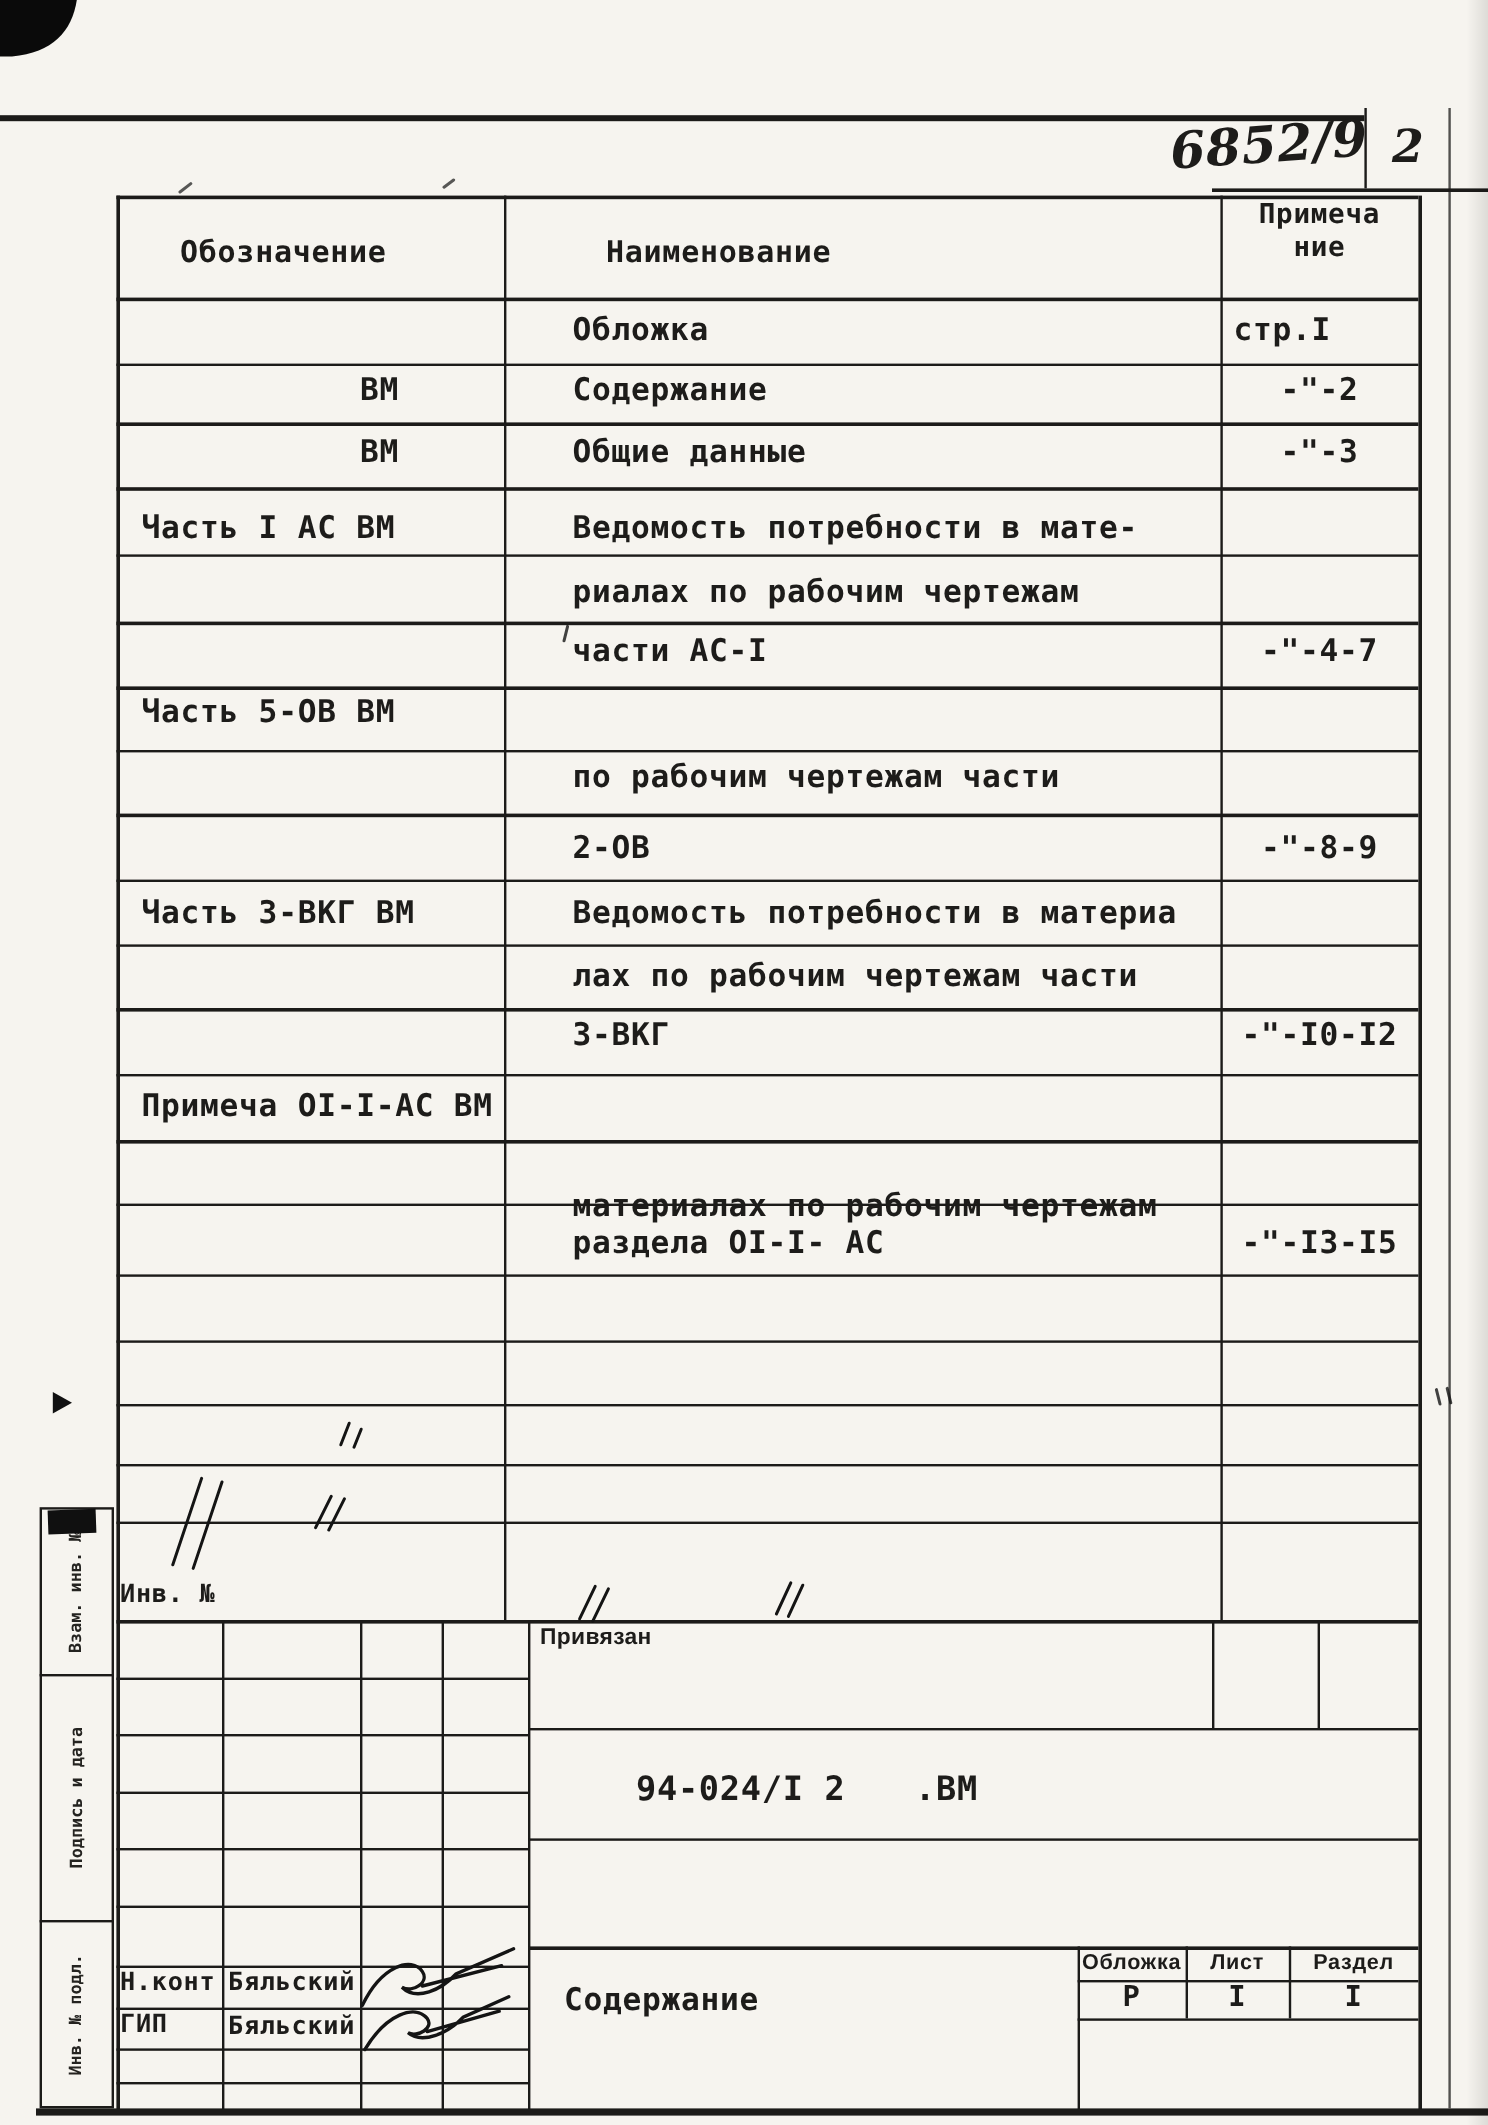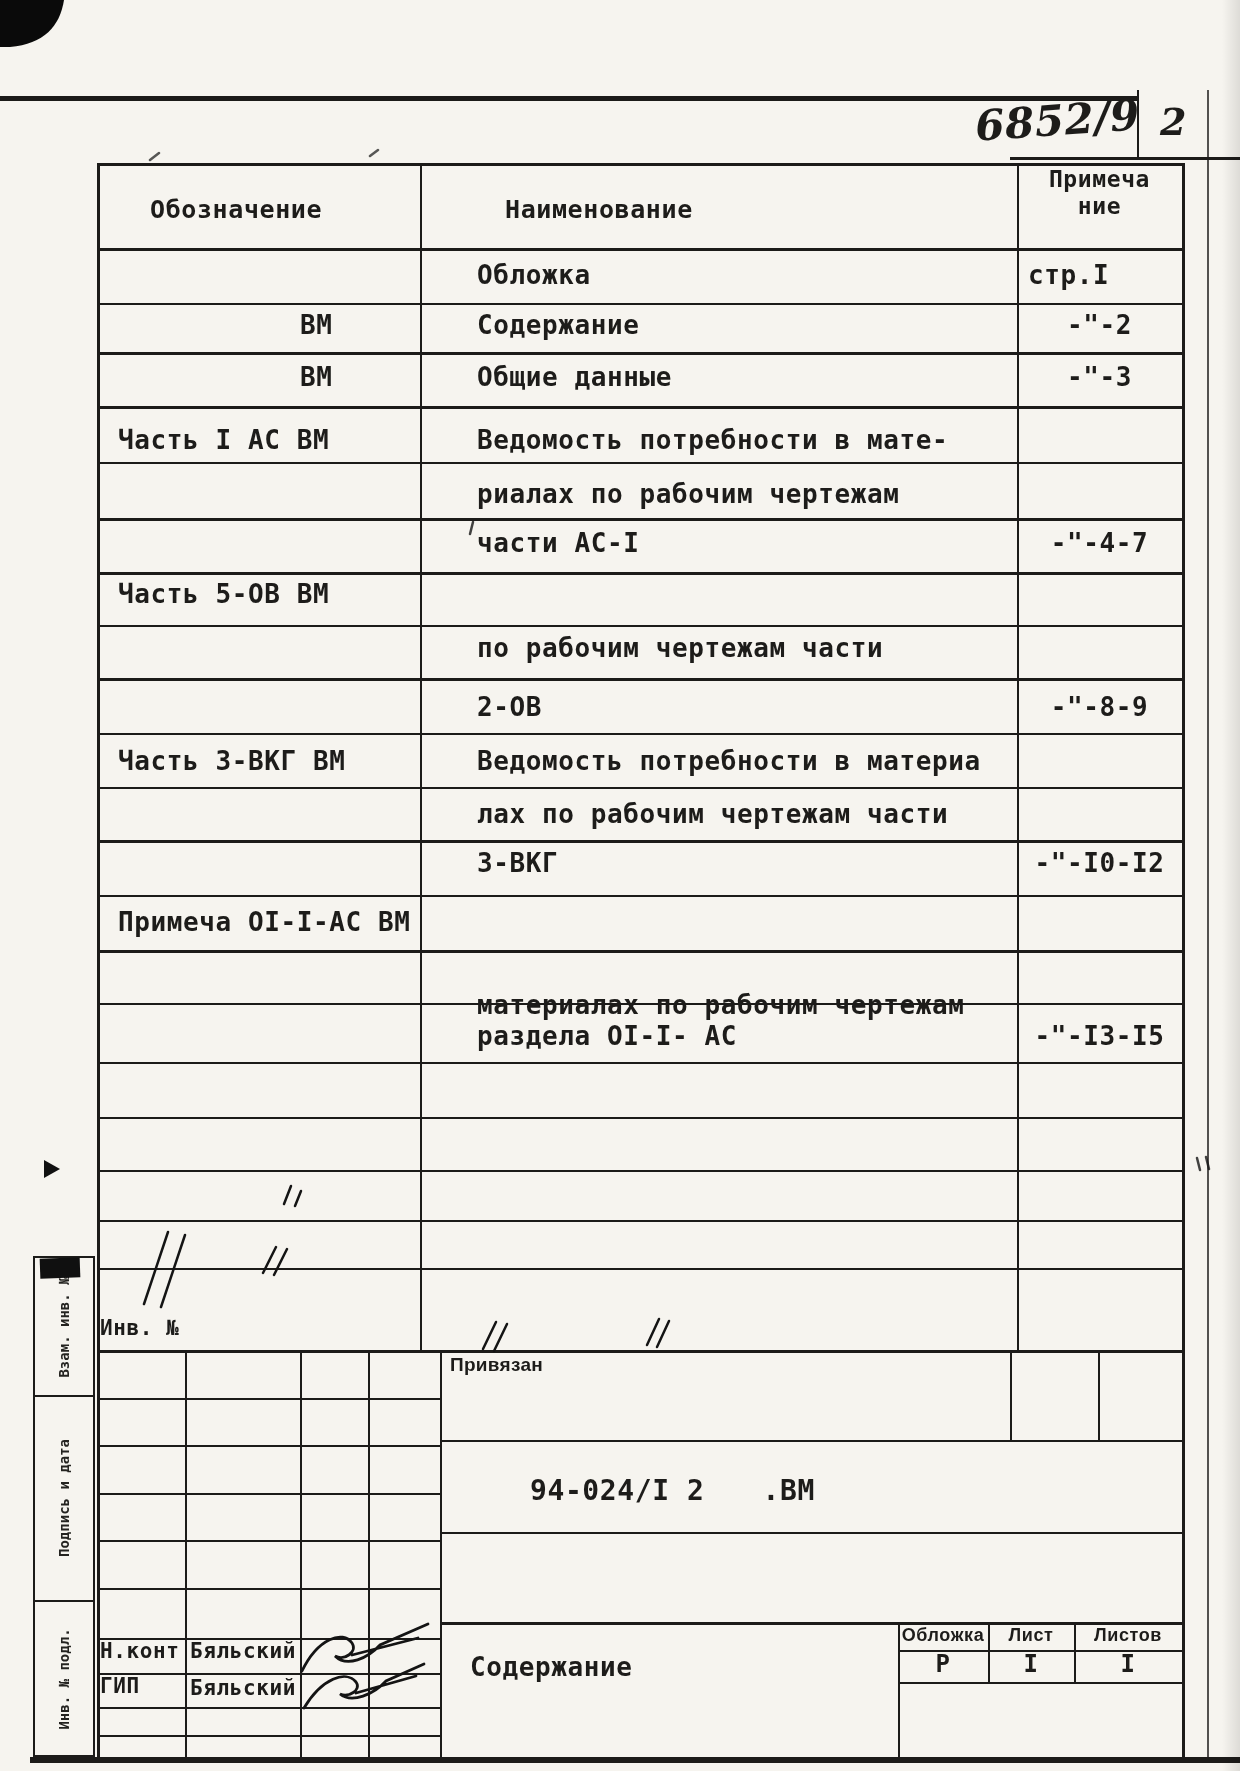--- a/index.html
+++ b/index.html
@@ -132,21 +132,21 @@
 
   <div class="t" style="left:100px;top:1318px;font-size:21px">Инв. №</div>
   <div class="t sans" style="left:450px;top:1355px;font-size:19px;letter-spacing:.3px">Привязан</div>
   <div class="t" style="left:530px;top:1477px;font-size:28px">
     <span>94-024/I 2</span><span style="margin-left:58px">.ВМ</span>
   </div>
   <div class="t" style="left:470px;top:1654px">Содержание</div>
 
   <div class="t sans c" style="left:898px;top:1626px;width:90px;font-size:18px">Обложка</div>
   <div class="t sans c" style="left:988px;top:1626px;width:86px;font-size:18px">Лист</div>
-  <div class="t sans c" style="left:1074px;top:1626px;width:108px;font-size:18px">Листов</div>
+  <div class="t sans c" style="left:1074px;top:1626px;width:108px;font-size:18px">Раздел</div>
   <div class="t c" style="left:898px;top:1652px;width:90px;font-size:24px">Р</div>
   <div class="t c" style="left:988px;top:1652px;width:86px;font-size:24px">I</div>
   <div class="t c" style="left:1074px;top:1652px;width:108px;font-size:24px">I</div>
 
   <div class="t" style="left:100px;top:1641px;font-size:21px">Н.конт</div>
   <div class="t" style="left:190px;top:1641px;font-size:21px">Бяльский</div>
   <div class="t" style="left:100px;top:1676px;font-size:21px">ГИП</div>
   <div class="t" style="left:190px;top:1678px;font-size:21px">Бяльский</div>
 
   <div style="position:absolute;left:33px;top:1256px;width:62px;height:501px;border:2px solid #1c1b19;box-sizing:border-box"></div>

